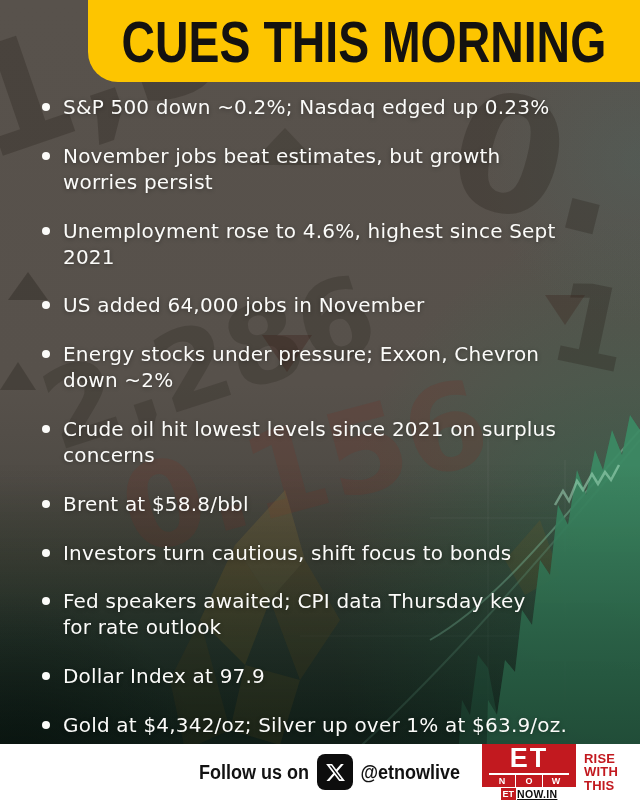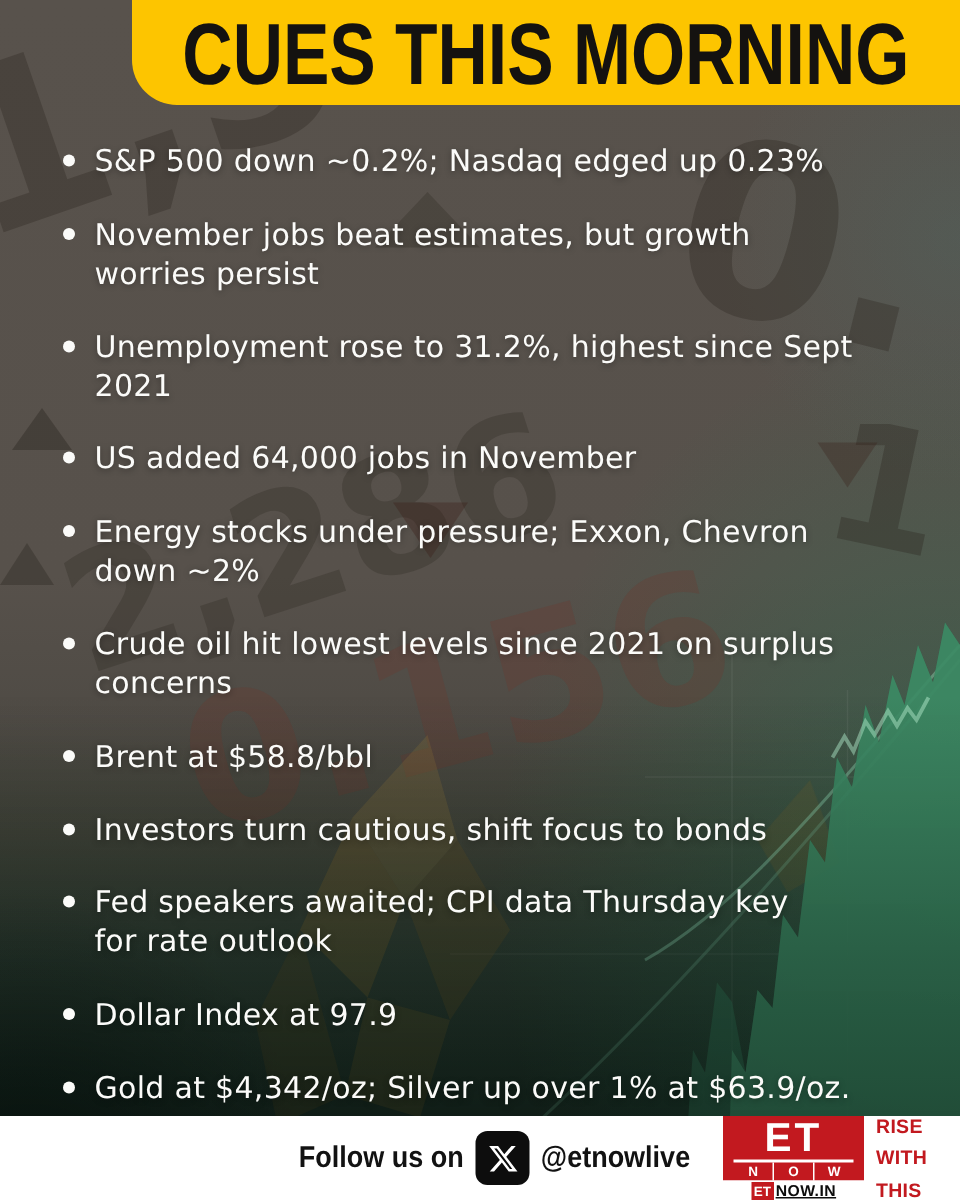--- a/index.html
+++ b/index.html
@@ -28,23 +28,23 @@
   .bg-art{position:absolute;inset:0;width:640px;height:800px;}
   .shade{
     position:absolute;inset:0;
     background:
       radial-gradient(circle 260px at 3% 97%, rgba(4,12,9,0.55), transparent 70%),
       linear-gradient(to bottom, rgba(0,0,0,0) 58%, rgba(10,22,17,0.35) 80%, rgba(6,14,11,0.55) 100%);
   }
 
   
   .header{
-    position:absolute;left:88px;right:0;top:0;height:70px;z-index:3;
+    position:absolute;left:88px;right:0;top:0;height:82px;z-index:3;
     background:#FDC500;border-radius:0 0 0 30px;
-    display:flex;align-items:flex-end;justify-content:center;
+    display:flex;align-items:center;justify-content:center;
   }
   .header-title{
     font-family:"Liberation Sans","DejaVu Sans",sans-serif;font-weight:bold;
     font-size:58px;color:#141210;white-space:nowrap;letter-spacing:0px;
     transform:scaleX(0.80);transform-origin:center;
   }
 
   
   .bullets{
     position:absolute;left:42px;right:24px;top:94px;bottom:62px;z-index:2;
@@ -91,21 +91,21 @@
   .brand-now span:first-child{border-left:none;}
   .brand-site{height:15px;background:#fff;display:flex;align-items:center;justify-content:center;}
   .site-et{
     background:#C2191F;color:#fff;font-family:"Liberation Sans",sans-serif;
     font-size:9px;font-weight:bold;padding:0 2px;line-height:12px;margin-right:1px;
   }
   .site-rest{
     color:#0d0d0d;font-family:"Liberation Sans",sans-serif;
     font-size:10.5px;font-weight:bold;letter-spacing:0.3px;text-decoration:underline;
   }
-  .tagline{width:56px;flex:none;padding-left:8px;display:flex;flex-direction:column;justify-content:space-between;}
+  .tagline{width:56px;flex:none;padding-left:8px;display:flex;flex-direction:column;justify-content:center;}
   .tagline span{
     color:#C2191F;font-family:"Liberation Sans",sans-serif;font-weight:bold;
     font-size:13px;line-height:13.5px;letter-spacing:0.2px;
   }
 </style>
 </head>
 <body>
 
 <div class="bg">
   <span class="num n1">1,5</span>
@@ -163,21 +163,21 @@
   <li>
     <span class="dot"></span>
     <span class="txt">
         <span>November jobs beat estimates, but growth</span>
         <span>worries persist</span>
       </span>
   </li>
   <li>
     <span class="dot"></span>
     <span class="txt">
-        <span>Unemployment rose to 31.2%, highest since Sept</span>
+        <span>Unemployment rose to 4.6%, highest since Sept</span>
         <span>2021</span>
       </span>
   </li>
   <li>
     <span class="dot"></span>
     <span class="txt">
         <span>US added 64,000 jobs in November</span>
         <span></span>
       </span>
   </li>

